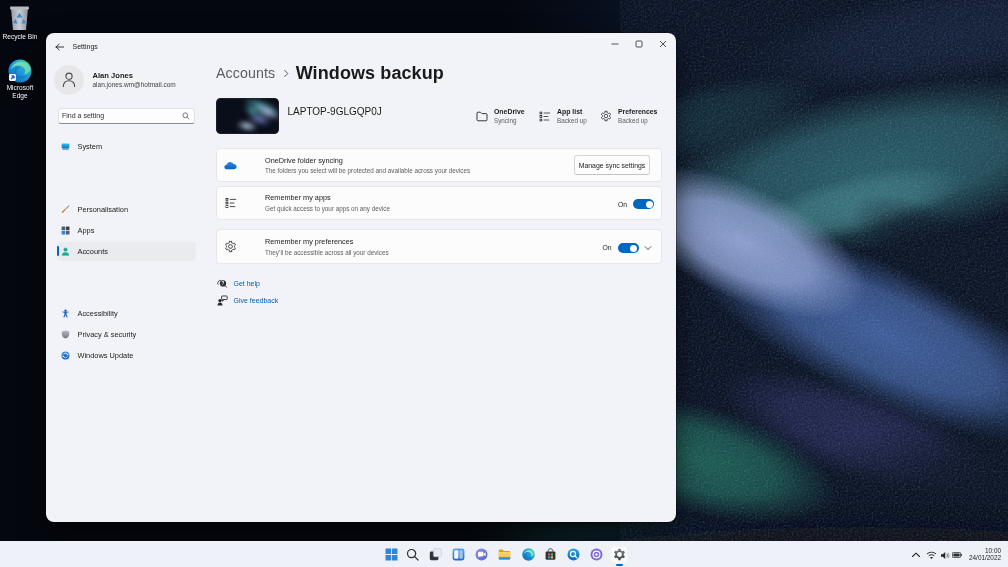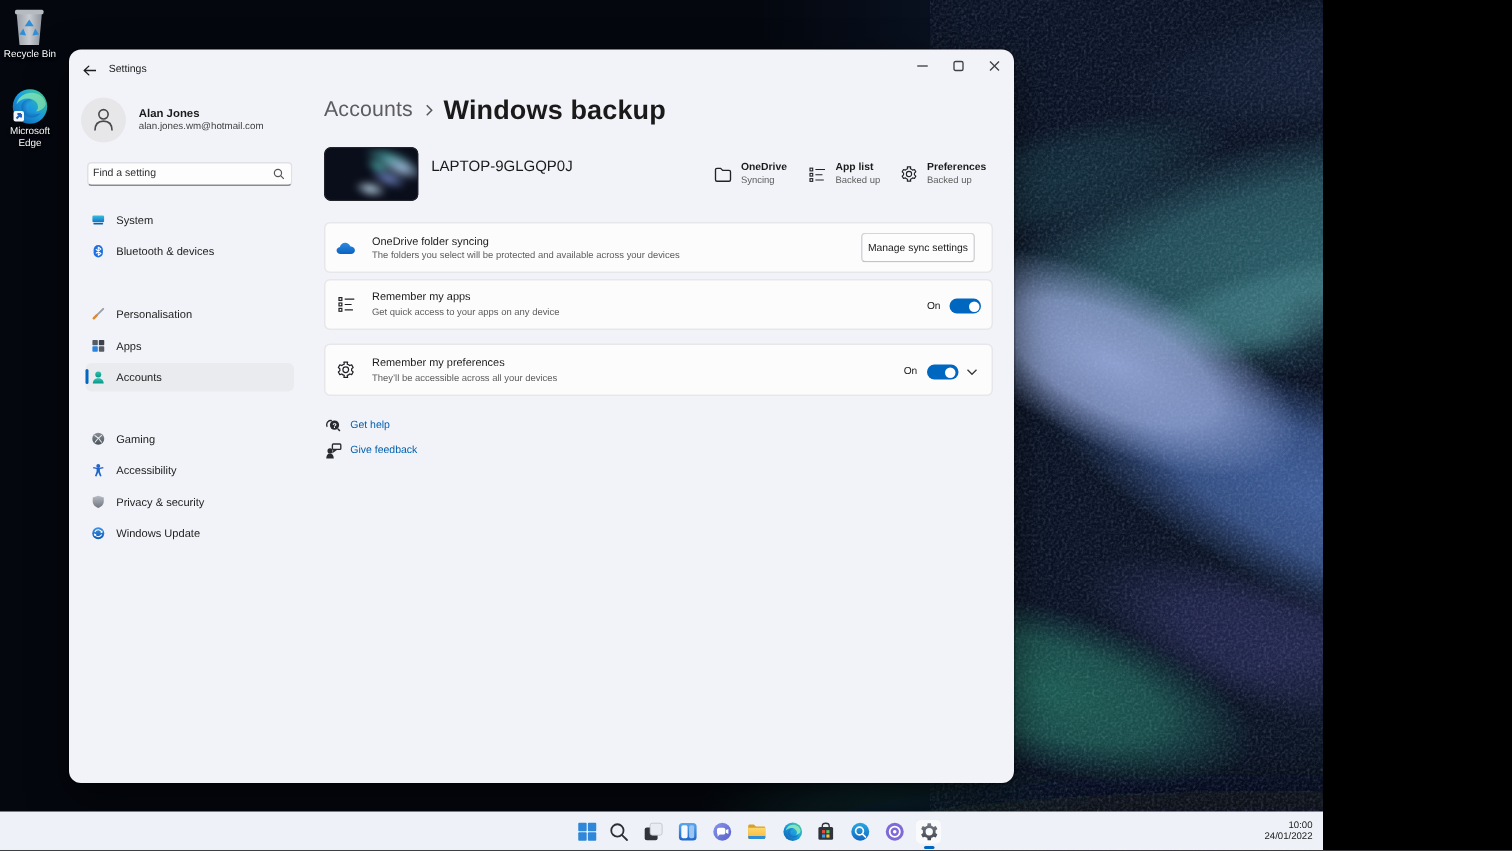--- a/index.html
+++ b/index.html
@@ -1,23 +1,23 @@
 <!DOCTYPE html>
 <html><head><meta charset="utf-8">
 <style>
 html,body{margin:0;padding:0;background:#000}
-#screen{position:relative;width:882px;height:567px;overflow:hidden;background:#04070f;font-family:"Liberation Sans",sans-serif;-webkit-font-smoothing:antialiased}
+#screen{position:relative;width:1008px;height:567px;overflow:hidden;background:#04070f;font-family:"Liberation Sans",sans-serif;-webkit-font-smoothing:antialiased}
 .abs{position:absolute}
 #win{position:absolute;left:46px;top:33px;width:630px;height:489px;background:#f2f3f8;border-radius:8px;box-shadow:0 10px 26px rgba(0,0,0,.55),0 0 0 1px rgba(0,0,0,.25)}
 .navrow{position:absolute;left:11px;width:139px;height:19px;display:flex;align-items:center;border-radius:4px}
 .navrow .ic{width:9px;height:9px;margin-left:3.5px;flex:none;display:flex;align-items:center;justify-content:center}
 .navrow .tx{margin-left:8px;font-size:7.4px;color:#1c1c1c;white-space:nowrap}
 .card{position:absolute;left:170px;width:446px;background:#fcfcfd;border:1px solid #e7e7ea;border-radius:4px;box-sizing:border-box;display:flex;align-items:center}
 .cardic{width:13px;height:13px;margin-left:7px;flex:none;display:flex;align-items:center;justify-content:center}
-.cardtx{margin-left:11px}
+.cardtx{margin-left:28px}
 .ct{font-size:7.3px;color:#1b1b1b}
 .cd{font-size:6.3px;color:#5d5d5d;margin-top:2.5px}
 .toggle{width:21px;height:10px;border-radius:5px;background:#0067c0;position:relative;flex:none;top:1.8px}
 .toggle .knob{position:absolute;right:1.5px;top:1.5px;width:7px;height:7px;border-radius:50%;background:#fff}
 .ontx{font-size:6.8px;color:#1b1b1b;margin-right:6px;position:relative;top:1.5px}
 .statit{position:absolute;display:flex;align-items:flex-start}
 .statit .stx{margin-left:6px}
 .stt{font-size:6.9px;font-weight:bold;color:#1b1b1b;white-space:nowrap}
 .sts{font-size:6.3px;color:#5d5d5d;margin-top:2px;white-space:nowrap}
 .link{font-size:7px;color:#0060b0}
@@ -204,29 +204,20 @@
                 <stop offset="0" stop-color="#35c1e0"></stop>
                 <stop offset="1" stop-color="#1272c8"></stop>
               </linearGradient>
             </defs>
             <rect x="0.6" y="1.6" width="7.8" height="4.6" rx="0.9" fill="url(#gsys)"></rect>
             <rect x="1.2" y="6.6" width="6.6" height="1" rx="0.5" fill="#0f5fa8"></rect>
           </svg>
         </span>
         <span class="tx">System</span>
       </div>
-<div class="navrow" style="top:124.80000000000001px">
-        <span class="ic">
-          <svg width="9" height="9" viewBox="0 0 9 9">
-            <rect x="1.4" y="0.4" width="6.2" height="8.2" rx="3.1" fill="#1f6fe0"></rect>
-            <path d="M4.5 1.6 V7.4 M4.5 1.6 L6.2 3 L2.9 5.9 M4.5 7.4 L6.2 6 L2.9 3.1" stroke="#fff" stroke-width="0.7" fill="none"></path>
-          </svg>
-        </span>
-        <span class="tx">Bluetooth &amp; devices</span>
-      </div>
 <div class="navrow" style="top:166.7px">
         <span class="ic">
           <svg width="9" height="9" viewBox="0 0 9 9">
             <path d="M7.8 0.9 L3.6 5.1" stroke="#9aa0a8" stroke-width="1.3" stroke-linecap="round"></path>
             <path d="M3.4 5.3 L1.5 7.2" stroke="#e0872e" stroke-width="1.6" stroke-linecap="round"></path>
           </svg>
         </span>
         <span class="tx">Personalisation</span>
       </div>
 <div class="navrow" style="top:187.6px">
@@ -248,35 +239,20 @@
               <linearGradient id="gac" x1="0" y1="0" x2="0" y2="1">
                 <stop offset="0" stop-color="#2fc6b0"></stop>
                 <stop offset="1" stop-color="#0e9488"></stop>
               </linearGradient>
             </defs>
             <circle cx="4.5" cy="2.6" r="2" fill="url(#gac)"></circle>
             <path d="M0.9 8.6 C0.9 6.2 2.5 5.1 4.5 5.1 C6.5 5.1 8.1 6.2 8.1 8.6 Z" fill="url(#gac)"></path>
           </svg>
         </span>
         <span class="tx">Accounts</span>
-      </div>
-<div class="navrow" style="top:250.39999999999998px">
-        <span class="ic">
-          <svg width="9" height="9" viewBox="0 0 9 9">
-            <defs>
-              <linearGradient id="ggm" x1="0" y1="0" x2="0" y2="1">
-                <stop offset="0" stop-color="#8a9098"></stop>
-                <stop offset="1" stop-color="#4a5058"></stop>
-              </linearGradient>
-            </defs>
-            <circle cx="4.5" cy="4.5" r="4" fill="url(#ggm)"></circle>
-            <path d="M2 2.2 C3.5 3 5.5 5 6.8 7 M6.9 2.1 C5.6 3.1 3.4 5.3 2.2 7" stroke="#e8eaee" stroke-width="0.7" fill="none"></path>
-          </svg>
-        </span>
-        <span class="tx">Gaming</span>
       </div>
 <div class="navrow" style="top:271.3px">
         <span class="ic">
           <svg width="9" height="9" viewBox="0 0 9 9">
             <circle cx="4.5" cy="1.7" r="1.3" fill="#1f64c8"></circle>
             <path d="M1 3.2 L3.4 3.7 L3.4 5.4 L2.3 8.3 L3.3 8.6 L4.5 5.9 L5.7 8.6 L6.7 8.3 L5.6 5.4 L5.6 3.7 L8 3.2 L7.8 2.4 L4.5 3 L1.2 2.4 Z" fill="#1f64c8"></path>
           </svg>
         </span>
         <span class="tx">Accessibility</span>
       </div>

